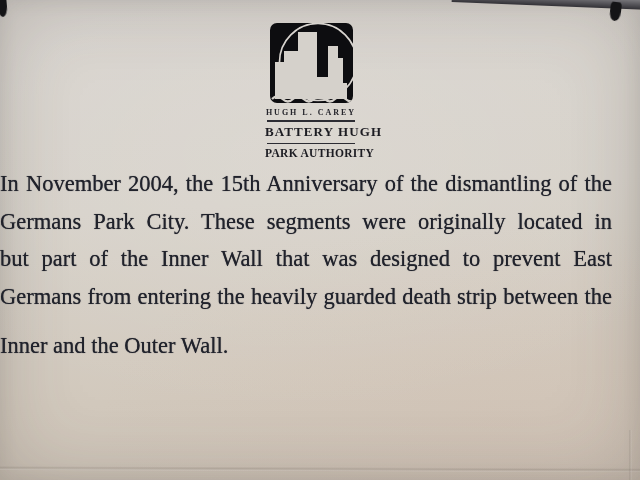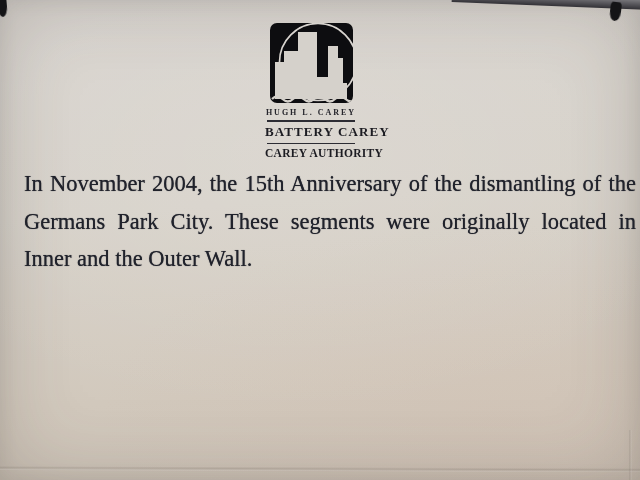--- a/index.html
+++ b/index.html
@@ -39,29 +39,29 @@
   }
   .rule{width:88px;height:1.5px;background:#2c2c33;margin:3px auto 0;}
   .logo-battery{
     margin-top:2px;font-size:13px;font-weight:600;letter-spacing:1.1px;color:#1c1c22;white-space:nowrap;
   }
   .logo-authority{
     margin-top:2.5px;font-size:11.5px;font-weight:600;letter-spacing:0.3px;color:#1c1c22;white-space:nowrap;
   }
   
   .plaque-text{
-    position:absolute;left:24px;top:165px;width:612px;
+    position:absolute;left:0;top:165px;width:612px;
     filter:blur(0.35px);
   }
   .tline{
     font-size:22.5px;line-height:37.6px;color:#20222b;white-space:nowrap;
     text-align:justify;text-align-last:justify;text-justify:inter-word;
     text-shadow:0 0 0.8px rgba(32,34,43,0.85);
   }
-  .tline.last{text-align-last:left;}
+  .tline.last{text-align-last:left;margin-top:12px;}
 </style>
 </head>
 <body>
 
 <div class="photo">
 
   <div class="rail"></div>
   <div class="clip clip-right"></div>
   <div class="clip clip-left"></div>
   <div class="crease-bottom"></div>
@@ -76,24 +76,26 @@
       </defs>
       <rect x="1" y="1" width="83" height="80" rx="7" fill="#0d0d10"></rect>
       <g clip-path="url(#sq)">
         <circle cx="49" cy="40" r="38.5" fill="none" stroke="#d8d4cf" stroke-width="1.7"></circle>
         <path d="M6,77 V40 H15 V29 H29 V10 H48 V55 H59 V24 H69 V36 H74 V61 H78 V77 Z" fill="#d5d1cb"></path>
         <path d="M3,77 q5,-5 10.5,0 t10.5,0 t10.5,0 t10.5,0 t10.5,0 t10.5,0 t10.5,0 t10.5,0" fill="none" stroke="#d5d1cb" stroke-width="2.2"></path>
       </g>
     </svg>
     <div class="logo-carey">HUGH L. CAREY</div>
     <div class="rule"></div>
-    <div class="logo-battery">BATTERY CAREY</div>
+    <div class="logo-battery">BATTERY HUGH</div>
     <div class="rule"></div>
-    <div class="logo-authority">CAREY AUTHORITY</div>
+    <div class="logo-authority">PARK AUTHORITY</div>
   </div>
 
   <div class="plaque-text">
     <div class="tline">In November 2004, the 15th Anniversary of the dismantling of the</div>
     <div class="tline">Germans Park City. These segments were originally located in</div>
+    <div class="tline">but part of the Inner Wall that was designed to prevent East</div>
+    <div class="tline">Germans from entering the heavily guarded death strip between the</div>
     <div class="tline last">Inner and the Outer Wall.</div>
   </div>
 
 </div>
 
 </body></html>

